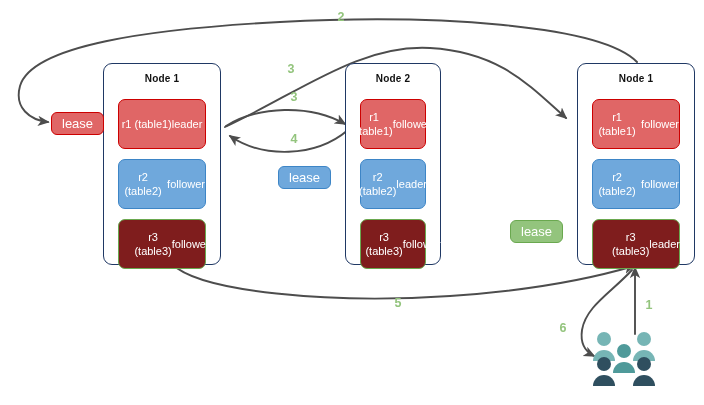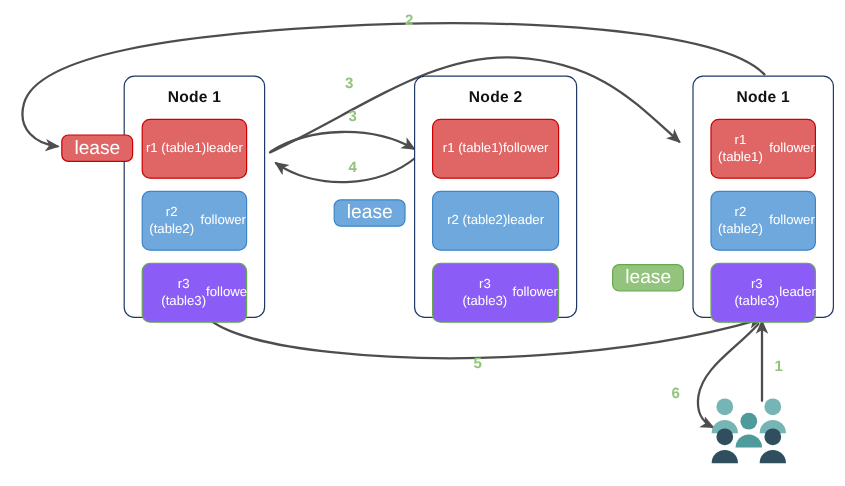--- a/index.html
+++ b/index.html
@@ -30,21 +30,21 @@
     border: 1.4px solid #1f3864;
     border-radius: 9px;
     background: #ffffff;
   }
   .node-title {
     position: absolute;
     left: 0;
     right: 0;
     top: 9px;
     text-align: center;
-    font-size: 13px;
+    font-size: 10px;
     font-weight: bold;
     color: #111111;
     letter-spacing: .2px;
   }
   .replica {
     position: absolute;
     box-sizing: border-box;
     left: 14px;
     right: 14px;
     height: 50px;
@@ -54,34 +54,34 @@
     align-items: center;
     justify-content: center;
     color: #ffffff;
     font-size: 11px;
     line-height: 14px;
     text-align: center;
   }
   .replica .rl-2 { display: block; }
   .rep-red   { background: #e06666; border: 1.4px solid #cc0000; }
   .rep-blue  { background: #6fa8dc; border: 1.4px solid #3d85c6; }
-  .rep-green { background: #8b5cf6; border: 1.4px solid #6aa84f; padding-left: 20px; }
+  .rep-green { background: #7f1d1d; border: 1.4px solid #6aa84f; padding-left: 20px; }
   .r-slot-0 { top: 35px; }
   .r-slot-1 { top: 95px; }
   .r-slot-2 { top: 155px; }
 
   .lease {
     position: absolute;
     box-sizing: border-box;
     border-radius: 6px;
     display: flex;
     align-items: center;
     justify-content: center;
     color: #ffffff;
-    font-size: 16px;
+    font-size: 13px;
     height: 23px;
     padding: 0 10px;
   }
   .lease-red   { background: #e06666; border: 1.6px solid #cc0000; }
   .lease-blue  { background: #6fa8dc; border: 1.6px solid #3d85c6; }
   .lease-green { background: #93c47d; border: 1.6px solid #6aa84f; }
 
   .step {
     position: absolute;
     color: #93c47d;
@@ -139,21 +139,21 @@
     <div class="replica rep-blue r-slot-1">
       <span class="rl-1">r2 (table2)</span>
       <span class="rl-2">follower</span>
     </div>
     <div class="replica rep-green r-slot-2">
       <span class="rl-1">r3 (table3)</span>
       <span class="rl-2">follower</span>
     </div>
   </div>
 
-  <div class="node" style="left:345px; top:63px; width:136px; height:202px;">
+  <div class="node" style="left:345px; top:63px; width:96px; height:202px;">
     <div class="node-title">Node 2</div>
     <div class="replica rep-red r-slot-0">
       <span class="rl-1">r1 (table1)</span>
       <span class="rl-2">follower</span>
     </div>
     <div class="replica rep-blue r-slot-1">
       <span class="rl-1">r2 (table2)</span>
       <span class="rl-2">leader</span>
     </div>
     <div class="replica rep-green r-slot-2">

